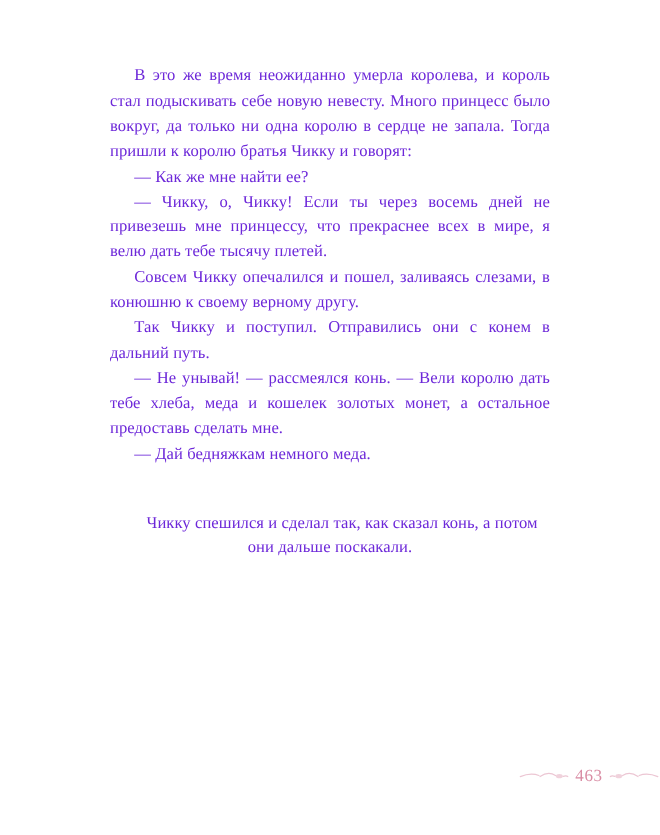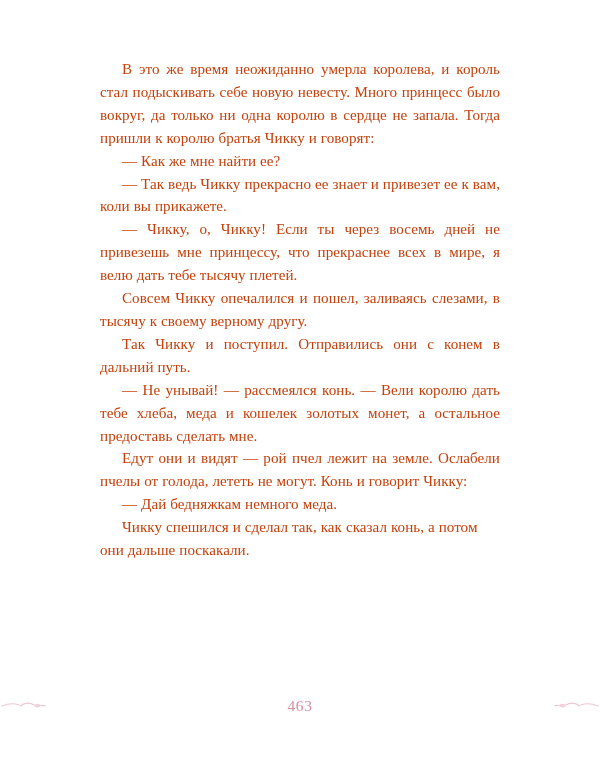--- a/index.html
+++ b/index.html
@@ -30,41 +30,42 @@
     top: 58px;
     width: 400px;
   }
 
   .para {
     margin: 0;
     text-indent: 22px;
     text-align: justify;
     font-size: 15.1px;
     line-height: 22.9px;
-    color: #c2410c;
+    color: #6d28d9;
     font-family: "Liberation Serif", "DejaVu Serif", serif;
     letter-spacing: 0.05px;
     word-spacing: 0.1px;
     -webkit-font-smoothing: antialiased;
   }
 
   .para:last-child {
-    text-align: left;
+    text-align: center;
+    margin-top: 40px;
   }
 
   
   .folio {
     position: absolute;
     left: 0;
     top: 693px;
     width: 600px;
     height: 26px;
     display: flex;
     align-items: center;
-    justify-content: space-between;
+    justify-content: flex-end;
     gap: 6px;
   }
 
   .folio-num {
     font-family: "Liberation Serif", "DejaVu Serif", serif;
     font-size: 15.5px;
     line-height: 1;
     color: #d98ca4;
     letter-spacing: 0.6px;
   }
@@ -87,26 +88,24 @@
   }
 </style>
 </head>
 <body>
 
 <div class="page">
 
   <div class="text-block">
     <p class="para">В это же время неожиданно умерла королева, и король стал подыскивать себе новую невесту. Много принцесс было вокруг, да только ни одна королю в сердце не запала. Тогда пришли к королю братья Чикку и говорят:</p>
     <p class="para">— Как же мне найти ее?</p>
-    <p class="para">— Так ведь Чикку прекрасно ее знает и привезет ее к вам, коли вы прикажете.</p>
     <p class="para">— Чикку, о, Чикку! Если ты через восемь дней не привезешь мне принцессу, что прекраснее всех в мире, я велю дать тебе тысячу плетей.</p>
-    <p class="para">Совсем Чикку опечалился и пошел, заливаясь слезами, в тысячу к своему верному другу.</p>
+    <p class="para">Совсем Чикку опечалился и пошел, заливаясь слезами, в конюшню к своему верному другу.</p>
     <p class="para">Так Чикку и поступил. Отправились они с конем в дальний путь.</p>
     <p class="para">— Не унывай! — рассмеялся конь. — Вели королю дать тебе хлеба, меда и кошелек золотых монет, а остальное предоставь сделать мне.</p>
-    <p class="para">Едут они и видят — рой пчел лежит на земле. Ослабели пчелы от голода, лететь не могут. Конь и говорит Чикку:</p>
     <p class="para">— Дай бедняжкам немного меда.</p>
     <p class="para">Чикку спешился и сделал так, как сказал конь, а потом они дальше поскакали.</p>
   </div>
 
   <div class="folio">
 
     <svg class="flourish" width="46" height="14" viewBox="0 0 46 14">
       <path d="M2 7 C 9 4, 14 4, 19 6"></path>
       <path d="M20 7 C 25 3.5, 30 3.5, 34 6"></path>
       <ellipse class="leaf" cx="37.5" cy="6.6" rx="3.1" ry="1.9"></ellipse>

